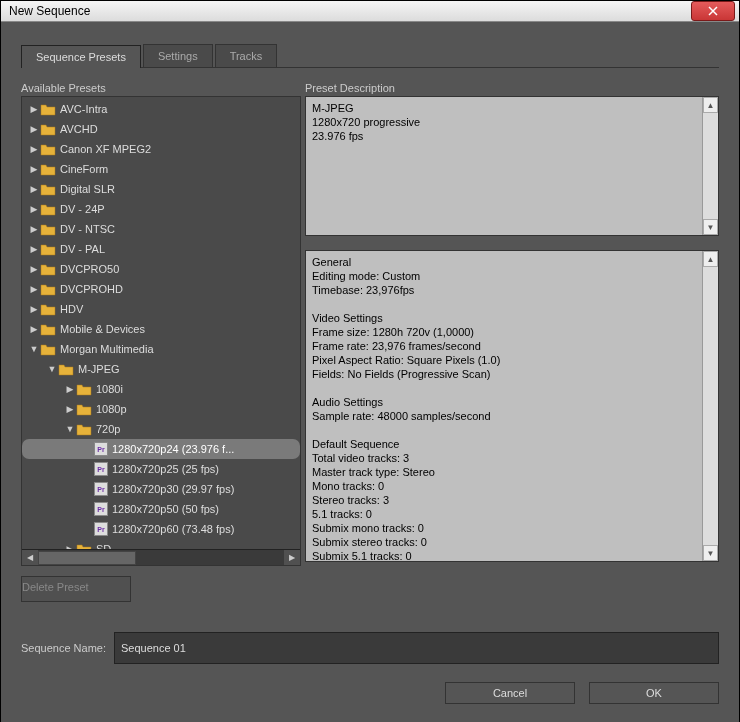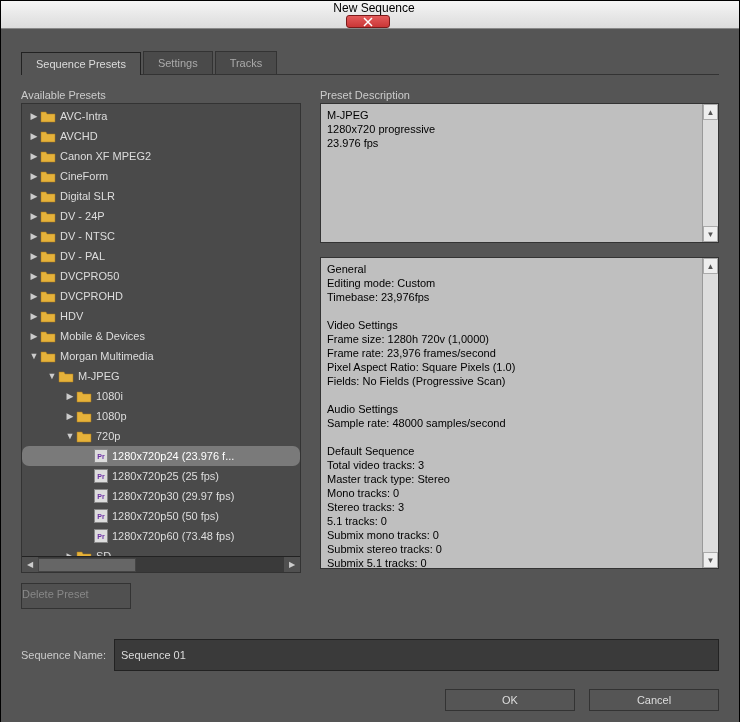--- a/index.html
+++ b/index.html
@@ -1,26 +1,26 @@
 <!DOCTYPE html>
 <html><head>
 <meta charset="utf-8">
 <style>
 * { margin: 0; padding: 0; box-sizing: border-box; font-family: Tahoma, Arial, sans-serif; font-size: 11px; }
 body { background: #1a1a1a; width: 740px; height: 722px; overflow: hidden; }
 .window { width: 740px; height: 722px; background: #2a2a2a; border: 1px solid #000; display: flex; flex-direction: column; }
-.titlebar { height: 28px; background: linear-gradient(to bottom, #f5f5f5, #dcdcdc); display: flex; align-items: center; justify-content: space-between; border-bottom: 1px solid #888; flex-direction: column; }
+.titlebar { height: 28px; background: linear-gradient(to bottom, #f5f5f5, #dcdcdc); display: flex; align-items: center; justify-content: space-between; border-bottom: 1px solid #888; }
 .titlebar .title { padding-left: 8px; color: #000; font-size: 12px; }
 .titlebar .close { width: 44px; height: 20px; background: linear-gradient(to bottom, #e45b5b, #c93636); border: 1px solid #7a1a1a; border-radius: 3px; margin-right: 4px; display: flex; align-items: center; justify-content: center; color: #fff; cursor: pointer; }
 .titlebar .close svg { width: 10px; height: 10px; }
 .content { flex: 1; background: #555; padding: 22px 20px 18px 20px; display: flex; flex-direction: column; }
 .tabs { display: flex; border-bottom: 1px solid #333; }
 .tab { padding: 5px 14px; color: #aaa; cursor: pointer; border: 1px solid #333; border-bottom: none; margin-right: 2px; background: #4a4a4a; }
 .tab.active { background: #555; color: #ddd; border-color: #222; position: relative; top: 1px; }
-.columns { display: flex; flex: 1; gap: 19px; padding-top: 14px; min-height: 0; }
+.columns { display: flex; flex: 1; gap: 4px; padding-top: 14px; min-height: 0; }
 .left { width: 280px; display: flex; flex-direction: column; min-height: 0; }
 .right { flex: 1; display: flex; flex-direction: column; min-height: 0; }
 .label { color: #ccc; margin-bottom: 2px; font-size: 11px; }
 .tree-wrap { border: 1px solid #333; background: #4a4a4a; height: 470px; overflow: hidden; position: relative; display: flex; flex-direction: column; }
 .tree { overflow: hidden; flex: 1; padding: 2px 0; }
 .tree-row { display: flex; align-items: center; height: 20px; color: #ddd; white-space: nowrap; cursor: pointer; }
 .tree-row.selected { background: #7a7a7a; color: #fff; }
 .twisty { width: 12px; text-align: center; color: #ccc; font-size: 9px; }
 .folder-icon { width: 16px; height: 13px; margin-right: 4px; }
 .file-icon { width: 14px; height: 14px; margin-right: 4px; background: #ddd; border: 1px solid #888; display: inline-flex; align-items: center; justify-content: center; font-size: 7px; color: #6b2ea5; font-weight: bold; }
@@ -272,17 +272,17 @@
         </div>
       </div>
     </div>
 
     <div class="seq-row">
       <span class="seq-label">Sequence Name:</span>
       <input class="seq-input" value="Sequence 01" style="">
     </div>
 
     <div class="btn-row">
+      <button class="main-btn">Cancel</button>
       <button class="main-btn">OK</button>
-      <button class="main-btn">Cancel</button>
     </div>
   </div>
 </div>
 
 </body></html>

